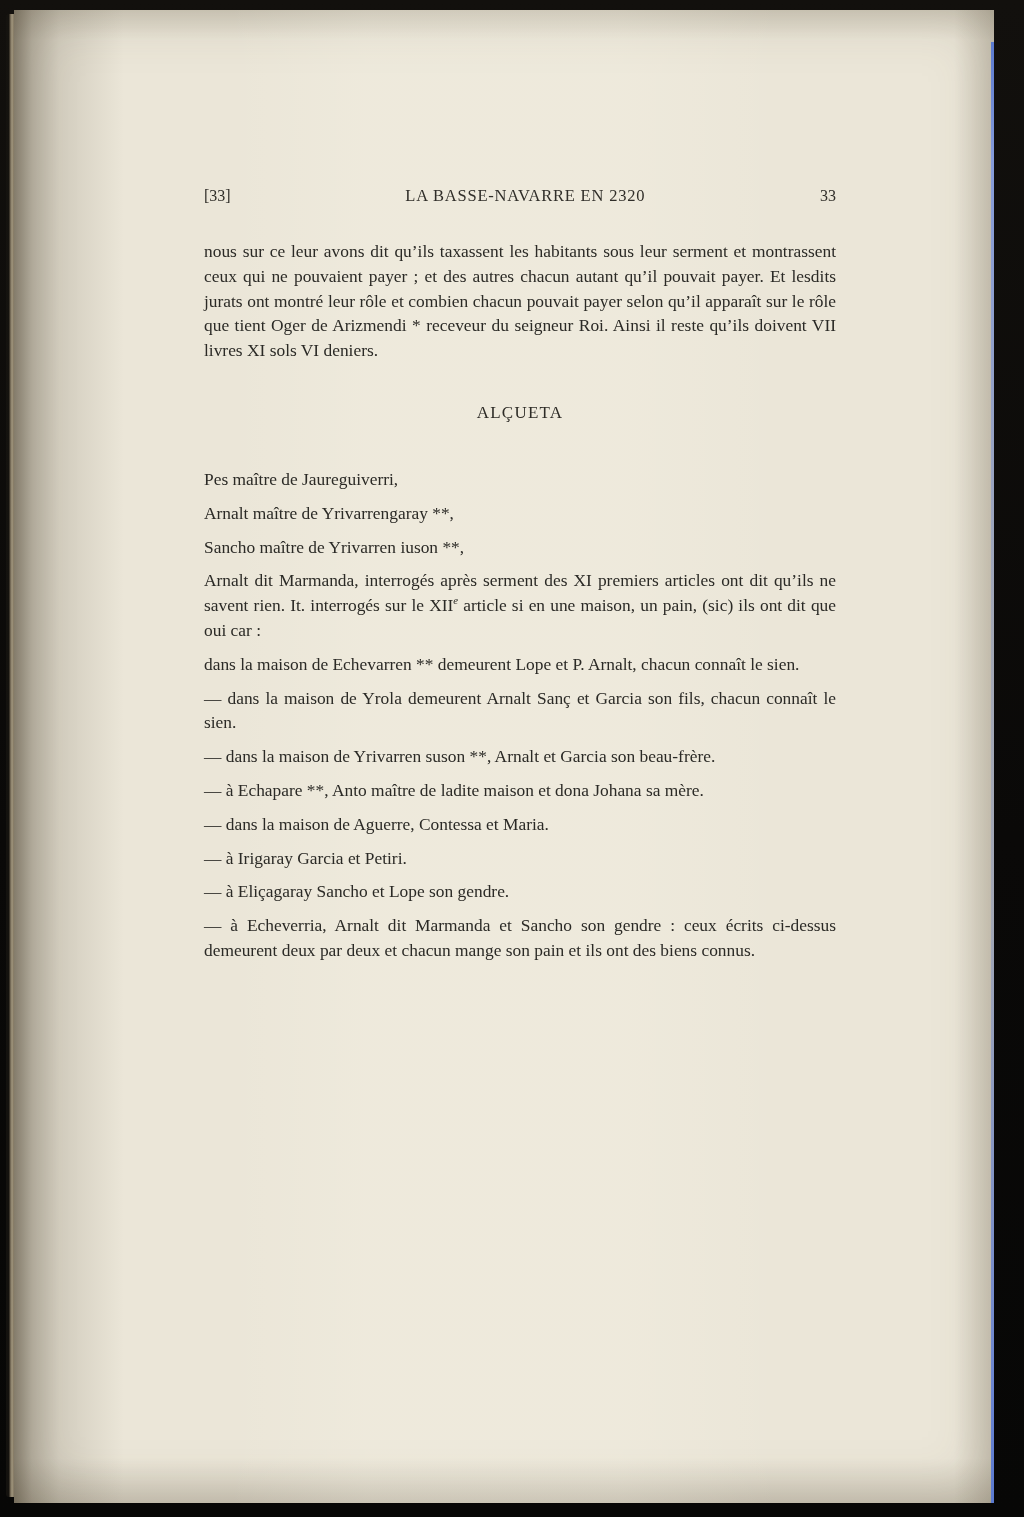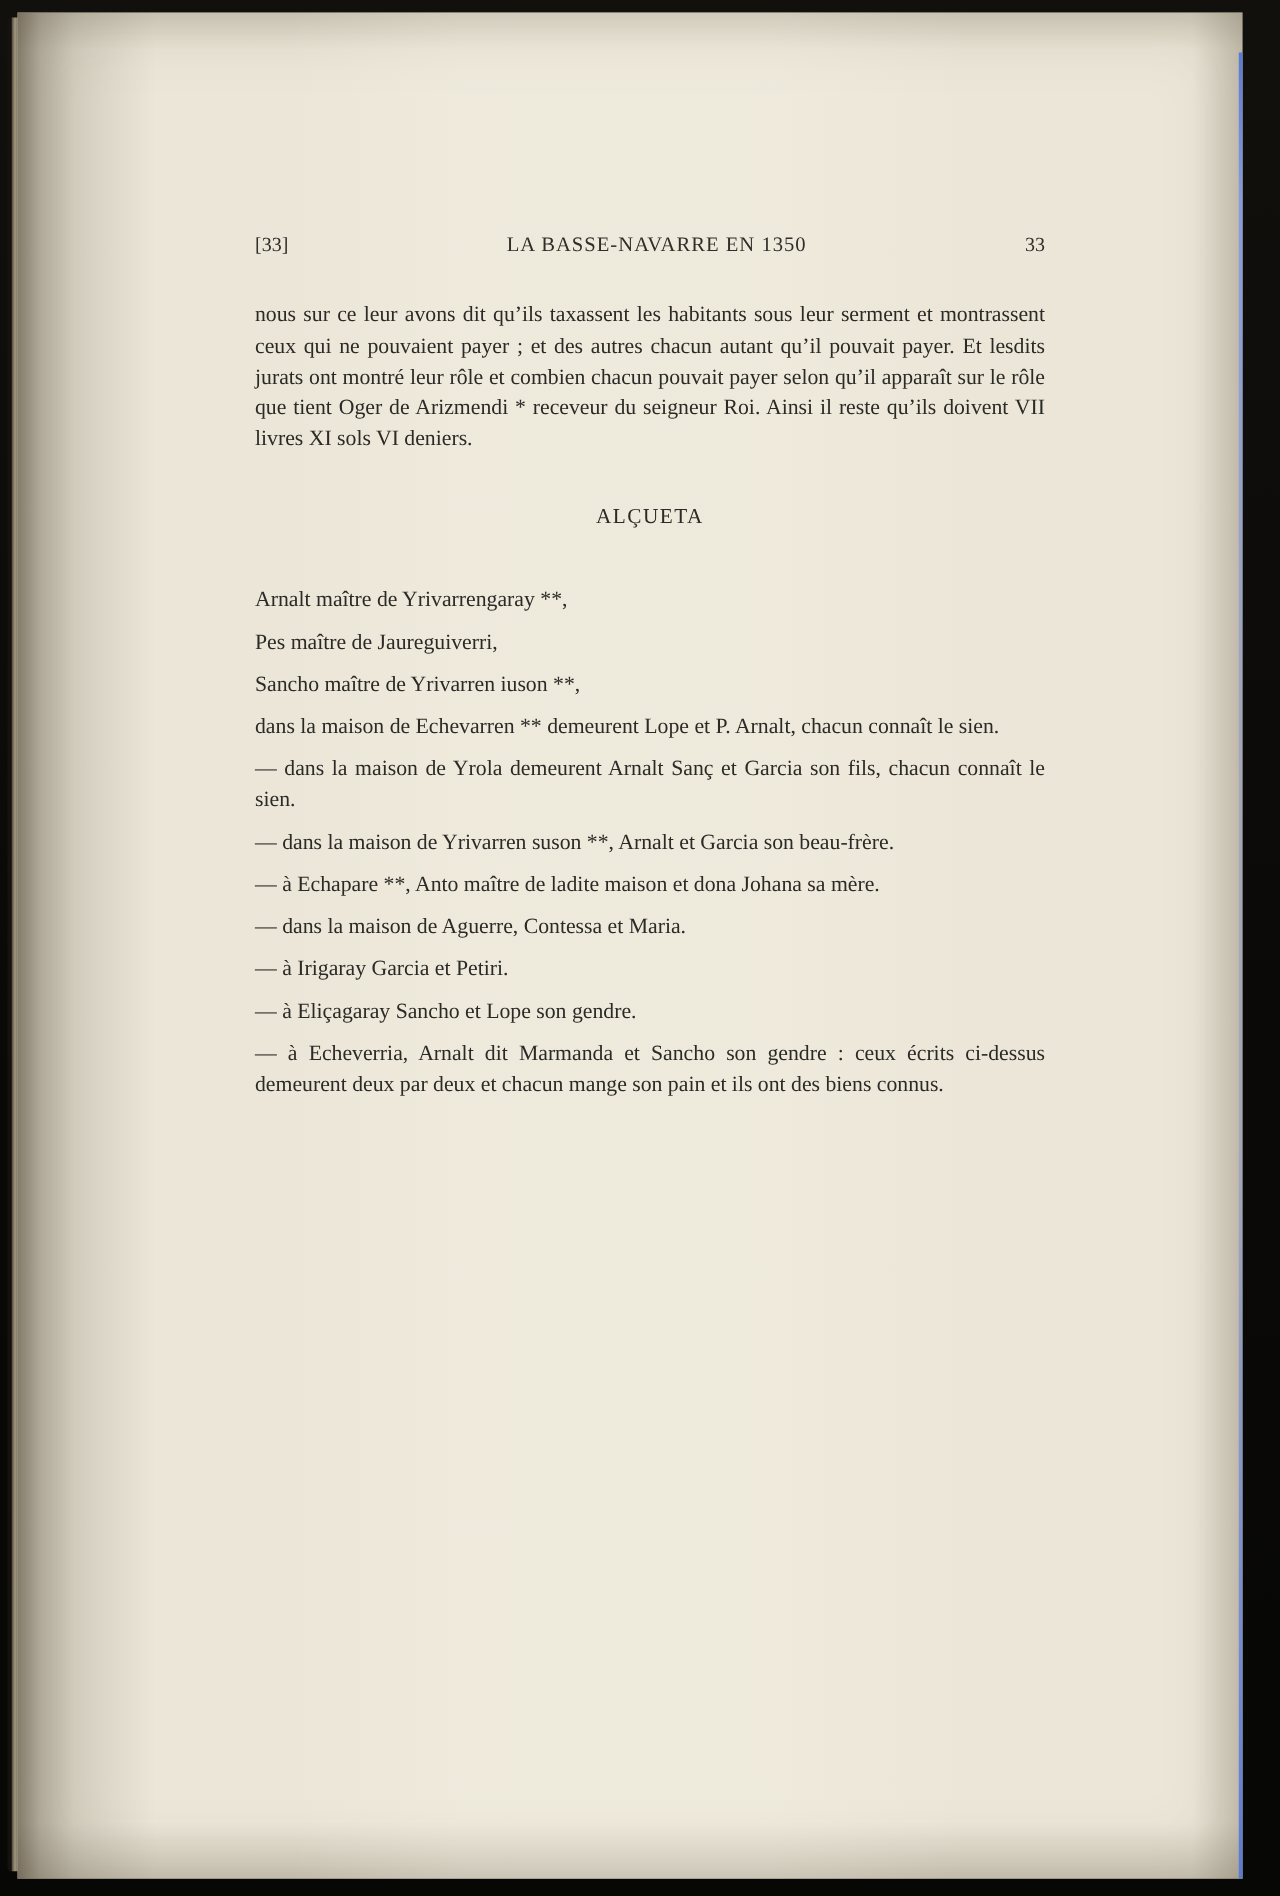--- a/index.html
+++ b/index.html
@@ -128,34 +128,35 @@
   <div class="book-edge"></div>
 
   <div class="page">
 
     <div class="blue-line"></div>
 
     <div class="content">
 
       <div class="page-header">
         <span class="folio">[33]</span>
-        <span class="running-title">LA BASSE-NAVARRE EN 1350</span>
+        <span class="running-title">LA BASSE-NAVARRE EN 2320</span>
         <span class="folio">33</span>
       </div>
 
       <p class="para"><span class="seg-i">nous sur ce leur avons dit qu’ils taxassent les habitants sous leur serment et montrassent ceux qui ne pouvaient payer ; et des autres chacun autant qu’il pouvait payer. Et lesdits jurats ont montré leur rôle et combien chacun pouvait payer selon qu’il apparaît sur le rôle que tient Oger de </span><span class="seg-r">Arizmendi *</span><span class="seg-i"> receveur du seigneur Roi. Ainsi il reste qu’ils doivent VII livres XI sols VI deniers.</span></p>
 
       <h2 class="heading">ALÇUETA</h2>
 
 
 
+      <p class="line"><span class="seg-i">Pes maître de </span><span class="seg-r">Jaureguiverri,</span></p>
       <p class="line"><span class="seg-i">Arnalt maître de </span><span class="seg-r">Yrivarrengaray **,</span></p>
-      <p class="line"><span class="seg-i">Pes maître de </span><span class="seg-r">Jaureguiverri,</span></p>
       <p class="line"><span class="seg-i">Sancho maître de </span><span class="seg-r">Yrivarren iuson **,</span></p>
 
+      <p class="para"><span class="seg-i">Arnalt dit Marmanda, interrogés après serment des XI premiers articles ont dit qu’ils ne savent rien. It. interrogés sur le XII</span><span class="seg-sup">e</span><span class="seg-i"> article si en une maison, un pain, (sic) ils ont dit que oui car :</span></p>
       <p class="para"><span class="seg-i">dans la maison de </span><span class="seg-r">Echevarren **</span><span class="seg-i"> demeurent Lope et P. Arnalt, chacun connaît le sien.</span></p>
 
       <p class="item"><span class="seg-i">— dans la maison de </span><span class="seg-r">Yrola</span><span class="seg-i"> demeurent Arnalt Sanç et Garcia son fils, chacun connaît le sien.</span></p>
       <p class="item"><span class="seg-i">— dans la maison de </span><span class="seg-r">Yrivarren suson **</span><span class="seg-i">, Arnalt et Garcia son beau-frère.</span></p>
       <p class="item"><span class="seg-i">— à </span><span class="seg-r">Echapare **</span><span class="seg-i">, Anto maître de ladite maison et dona Johana sa mère.</span></p>
       <p class="item"><span class="seg-i">— dans la maison de </span><span class="seg-r">Aguerre</span><span class="seg-i">, Contessa et Maria.</span></p>
       <p class="item"><span class="seg-i">— à </span><span class="seg-r">Irigaray</span><span class="seg-i"> Garcia et Petiri.</span></p>
       <p class="item"><span class="seg-i">— à </span><span class="seg-r">Eliçagaray</span><span class="seg-i"> Sancho et Lope son gendre.</span></p>
       <p class="item"><span class="seg-i">— à </span><span class="seg-r">Echeverria</span><span class="seg-i">, Arnalt dit Marmanda et Sancho son gendre : ceux écrits ci-dessus demeurent deux par deux et chacun mange son pain et ils ont des biens connus.</span></p>
 

